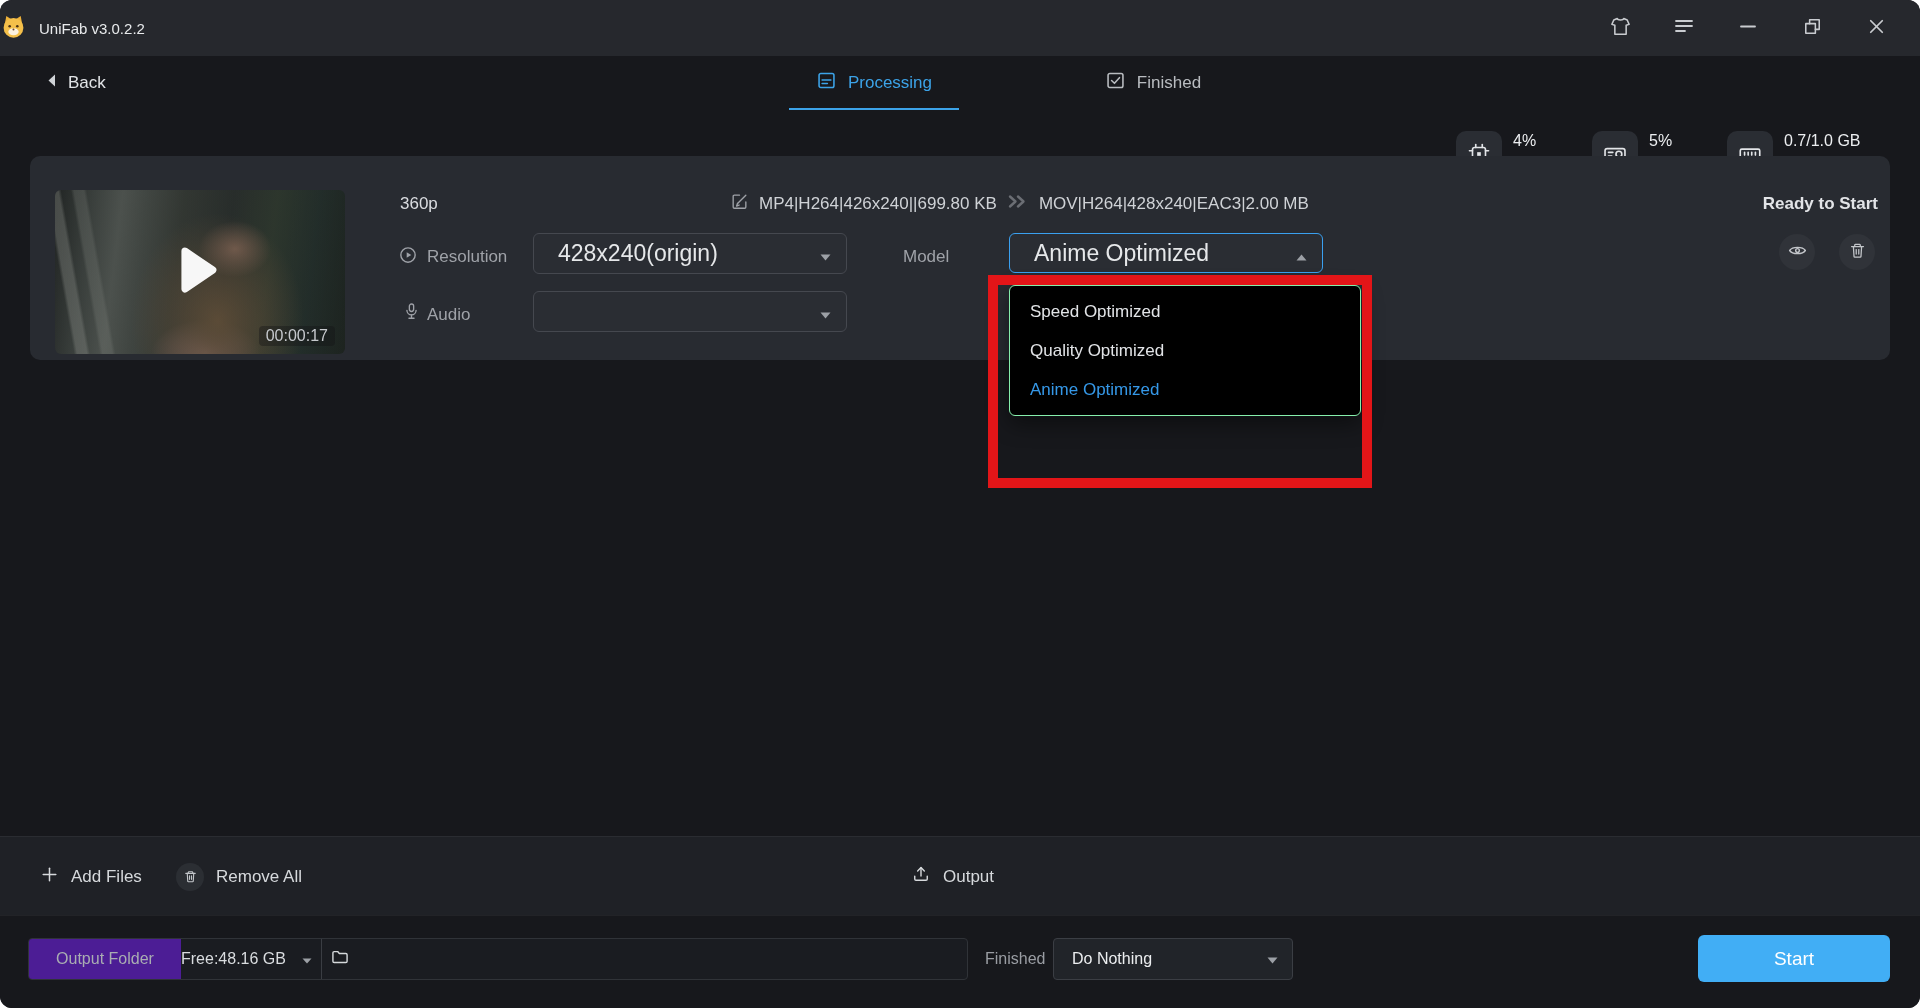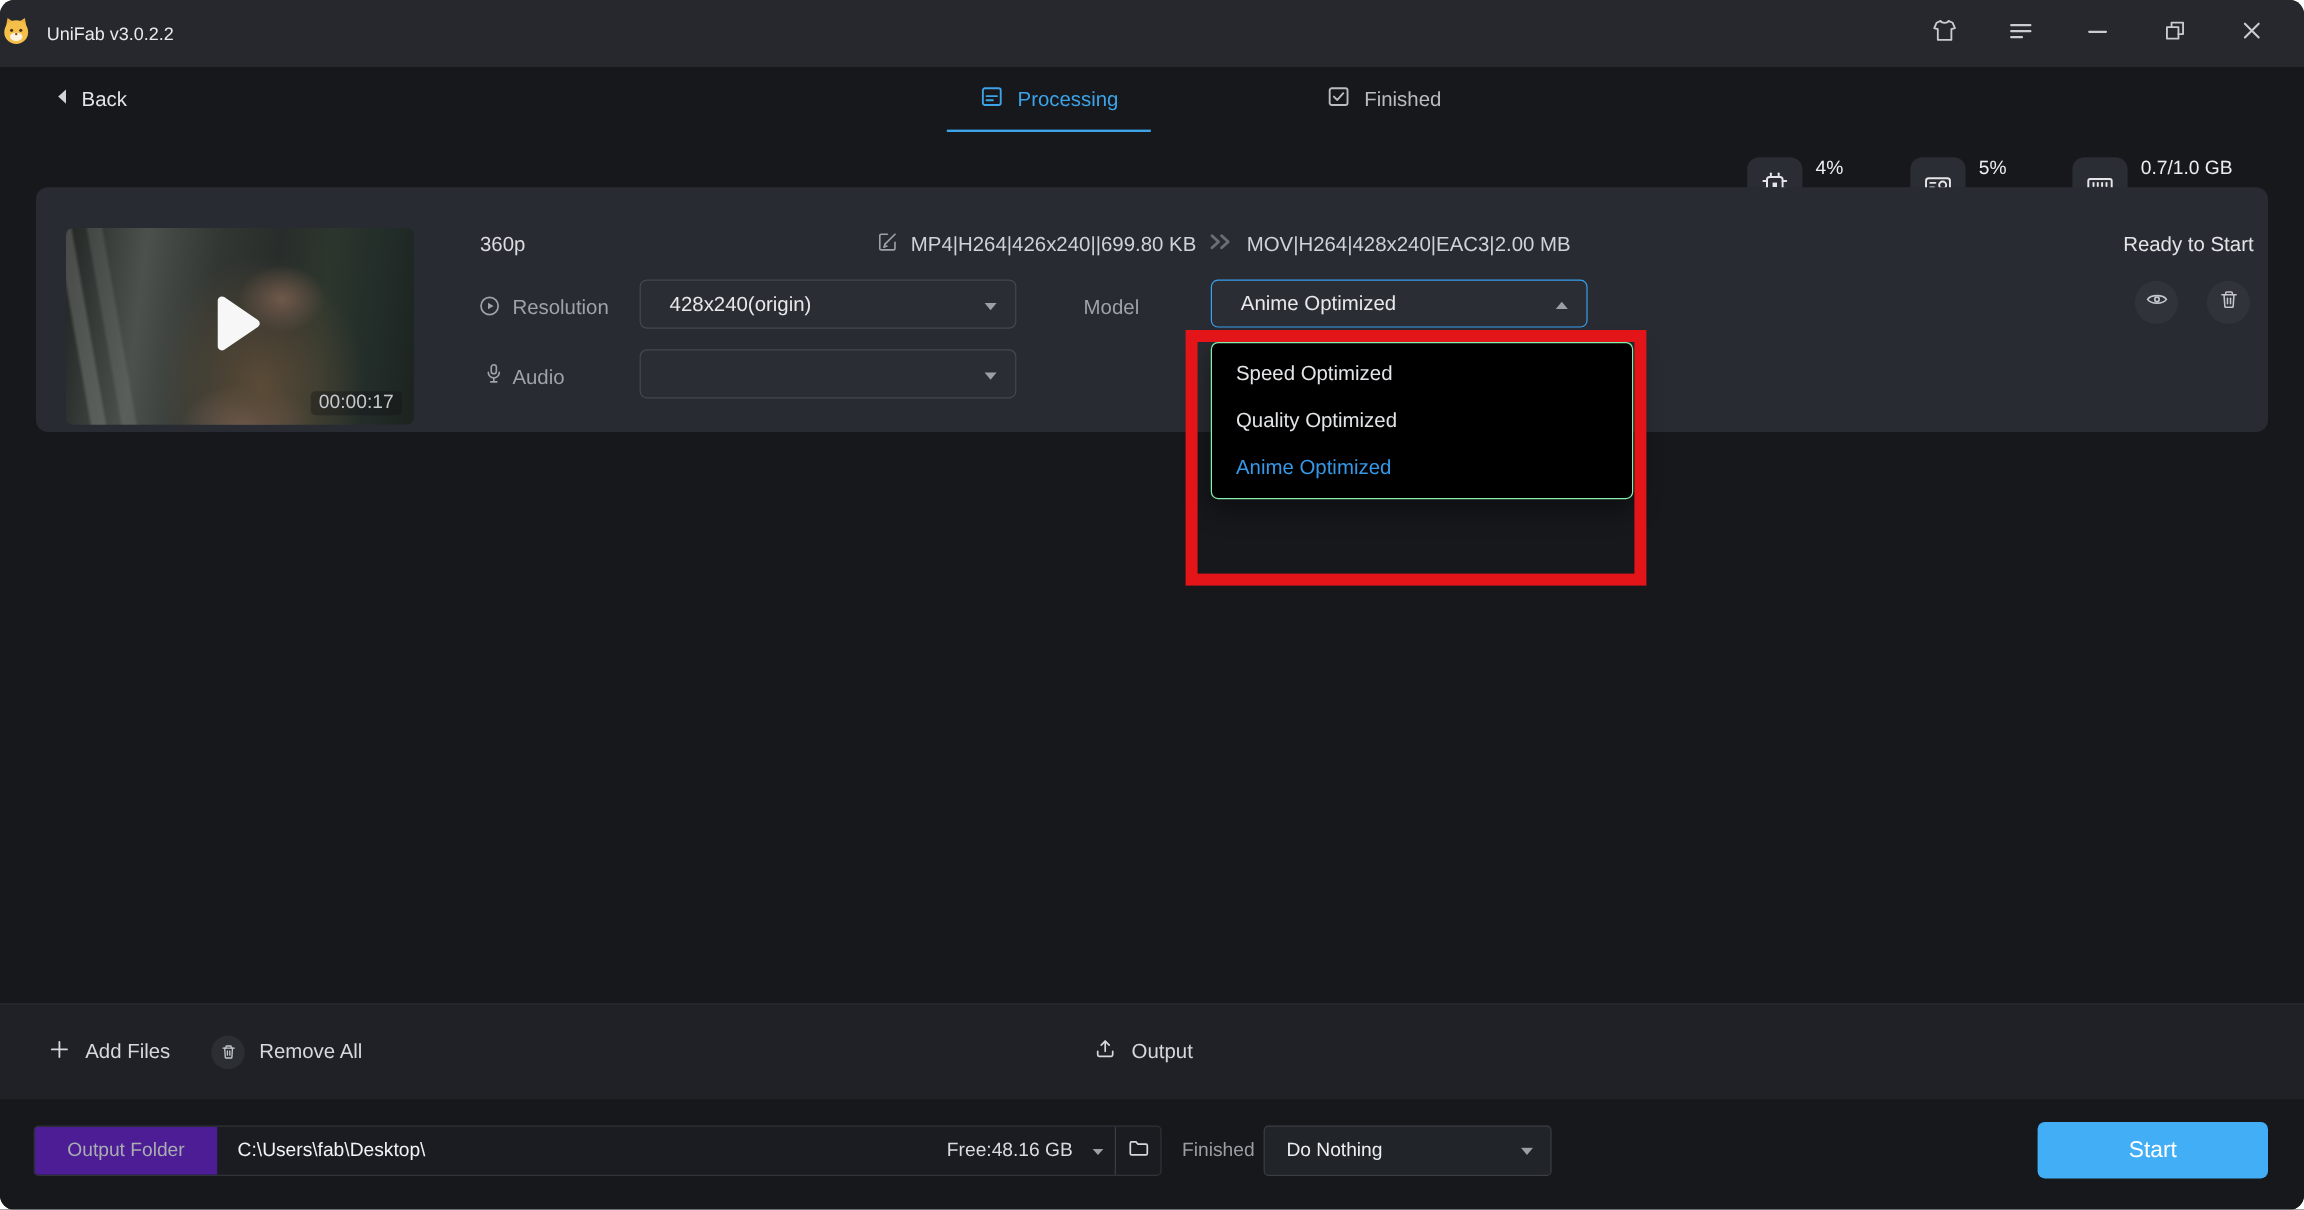--- a/index.html
+++ b/index.html
@@ -37,24 +37,24 @@
       radial-gradient(ellipse 120px 150px at 56% 80%, #8e7350 0%, rgba(142,115,80,0) 72%),
       radial-gradient(ellipse 70px 42px at 52% 99%, #d4a7a4 0%, rgba(212,167,164,0) 78%),
       linear-gradient(80deg, transparent 6%, rgba(216,221,211,.38) 7%, rgba(216,221,211,.38) 10%, transparent 11%),
       linear-gradient(80deg, transparent 14%, rgba(208,214,203,.26) 15%, rgba(208,214,203,.26) 18%, transparent 19%),
       linear-gradient(97deg, #2d322f 0%, #565e58 12%, #757d75 22%, #626a62 30%, #4a5148 42%, #39413c 58%, #41503f 72%, #30413a 86%, #273129 100%);
   }
   .play-overlay { position:absolute; left:50%; top:50%; transform:translate(-53%,-50%); }
   .duration { position:absolute; right:10px; bottom:8px; font-size:16px; color:#c6c9cd; background:rgba(18,19,22,.38); padding:1px 7px; border-radius:4px; }
   .quality { position:absolute; left:370px; top:38px; font-size:17px; color:#dadce0; }
   .info-row { position:absolute; left:700px; top:36px; display:flex; align-items:center; gap:10px; font-size:17px; color:#cfd2d6; }
-  .status { position:absolute; right:12px; top:38px; font-size:17px; color:#e2e4e7; }
+  .status { position:absolute; right:12px; top:38px; font-size:17px; color:#e2e4e7;font-weight:bold; }
   .field-icon { position:absolute; }
   .field-label { position:absolute; font-size:17px; color:#9fa2a8; }
-  .select { display:flex; align-items:center; justify-content:space-between; padding:0 15px 0 24px; background:#2a2d33; border:1px solid #45484f; border-radius:6px; font-size:17px; color:#e6e8ea; cursor:pointer; }
+  .select { display:flex; align-items:center; justify-content:space-between; padding:0 15px 0 24px; background:#2a2d33; border:1px solid #45484f; border-radius:6px; font-size:23px; color:#e6e8ea; cursor:pointer; }
   .res-select { position:absolute; left:503px; top:77px; width:314px; height:41px; }
   .model-select { position:absolute; left:979px; top:77px; width:314px; height:40px; border-color:#3aa0f0; }
   .audio-select { position:absolute; left:503px; top:135px; width:314px; height:41px; }
   .icon-btn { position:absolute; width:36px; height:36px; border-radius:50%; background:#303339; display:flex; align-items:center; justify-content:center; cursor:pointer; }
   .eye-btn { left:1749px; top:78px; } .row-trash-btn { left:1809px; top:78px; }
 
   
   .dropdown-panel { position:absolute; left:979px; top:129px; width:352px; background:#000000; border:1px solid #86efac; border-radius:6px; padding:6px 0; box-shadow:0 8px 22px rgba(0,0,0,.45); z-index:5; }
   .dropdown-option { height:39px; display:flex; align-items:center; padding-left:20px; font-size:17px; color:#e2e4e7; cursor:pointer; }
   .dropdown-option.selected { color:#3598e8; }
@@ -367,21 +367,20 @@
         </svg>
       </span>
       <span>Output</span>
     </div>
 
   </div>
 
   <div class="footer">
     <div class="outbar">
       <div class="outbar-label">Output Folder</div>
-      <div class="outbar-path">C:\Users\fab\Desktop\</div>
       <div class="outbar-free">
         <span>Free:48.16 GB</span>
         <span>
           <svg width="10" height="6" viewBox="0 0 10 6">
               <polygon points="0.5,0.5 9.5,0.5 5,5.5" fill="#9ca0a6"></polygon>
             </svg>
         </span>
       </div>
       <div class="outbar-divider"></div>
       <div class="outbar-browse">

